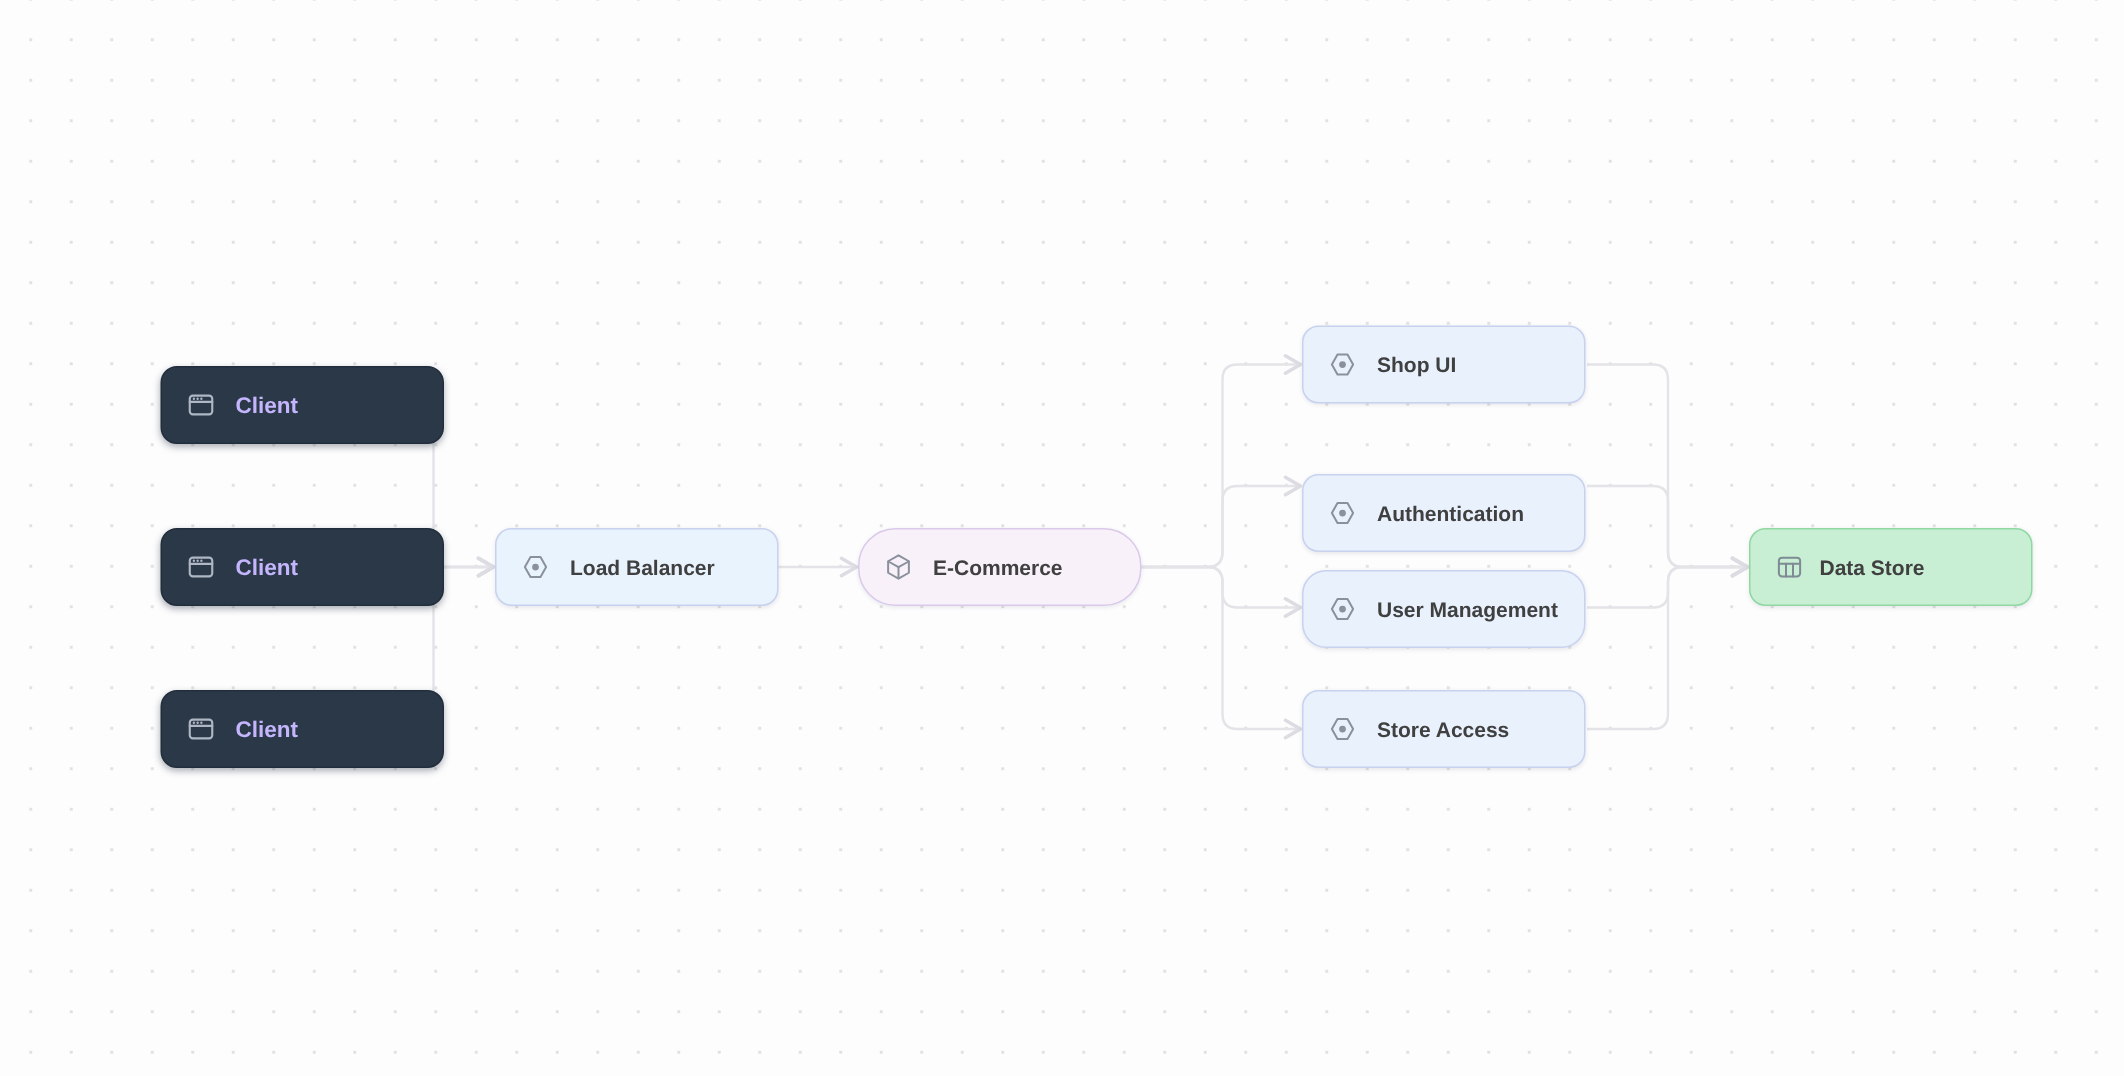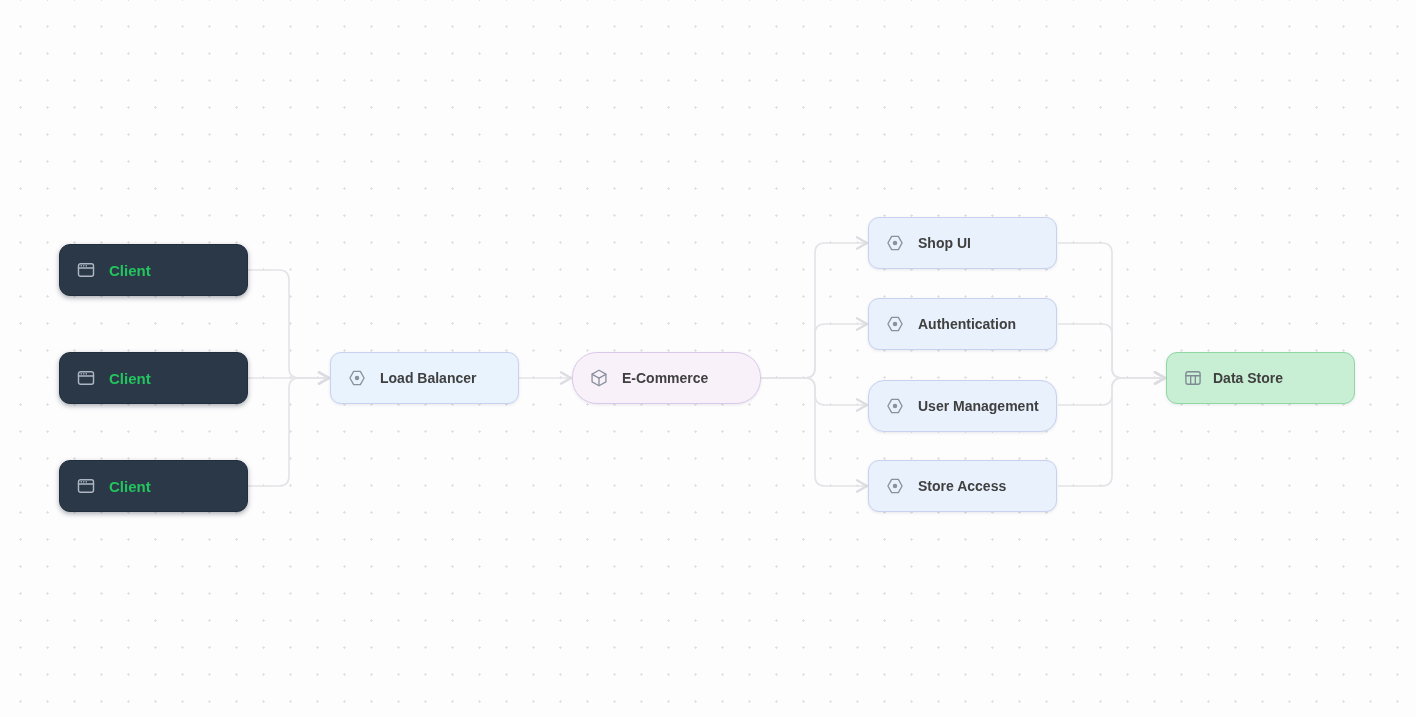--- a/index.html
+++ b/index.html
@@ -50,23 +50,24 @@
     height: 20px;
     flex: 0 0 auto;
   }
   .node .icon svg {
     width: 20px;
     height: 20px;
   }
   .node-dark {
     background: #2b3848;
     border: 1px solid #222e3c;
-    color: #22c55e;
+    color: #c4b5fd;
     font-size: 15px;
     box-shadow: 0 2px 5px rgba(18, 28, 42, 0.35);
+    margin-left: 48px;
   }
   .node-dark .icon svg { stroke: #aeb7c3; }
   .node-light {
     color: #404040;
     border: 1px solid transparent;
     box-shadow: 0 1px 3px rgba(40, 50, 70, 0.10);
   }
   .node-light .icon svg { stroke: #8a919d; }
   .node-lb      { background: #e9f3fd; border-color: #c8d2ef; }
   .node-ec      { background: #f9f1fa; border-color: #dacaea; border-radius: 25px; }
@@ -74,21 +75,21 @@
   .node-ds      { background: #c8efd3; border-color: #8fd8a3; }
   .node-ds .icon svg { stroke: #7e8a94; }
 
   
   #node-client-1 { left: 59px;   top: 244px; }
   #node-client-2 { left: 59px;   top: 352px; }
   #node-client-3 { left: 59px;   top: 460px; }
   #node-lb       { left: 330px;  top: 352px; }
   #node-ec       { left: 572px;  top: 352px; }
   #node-shop     { left: 868px;  top: 217px; }
-  #node-auth     { left: 868px;  top: 298px; }
+  #node-auth     { left: 868px;  top: 316px; }
   #node-um       { left: 868px;  top: 380px; border-radius: 16px; }
   #node-da       { left: 868px;  top: 460px; }
   #node-ds       { left: 1166px; top: 352px; gap: 10px; }
 </style>
 </head>
 <body>
 
 <div class="canvas">
 
   <svg class="edges-layer" width="1416" height="717" viewBox="0 0 1416 717" xmlns="http://www.w3.org/2000/svg">

